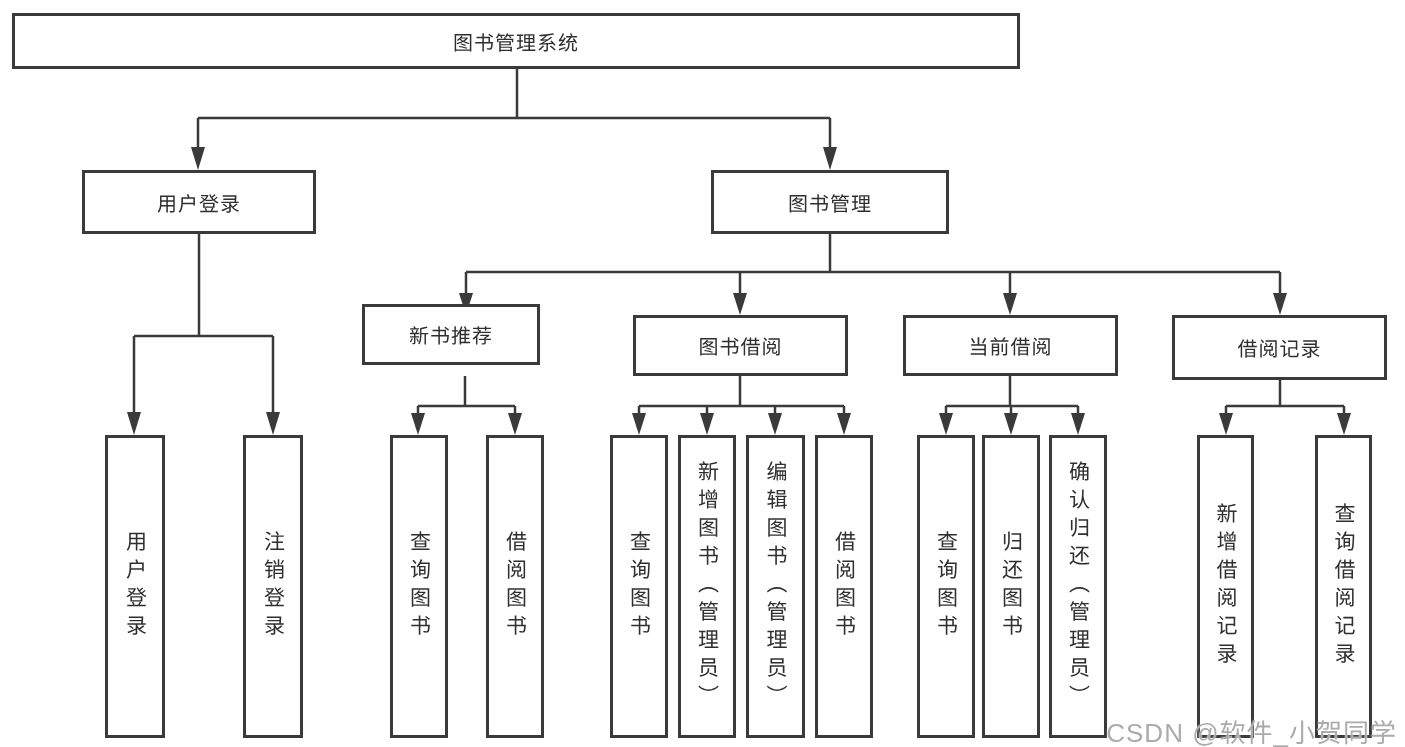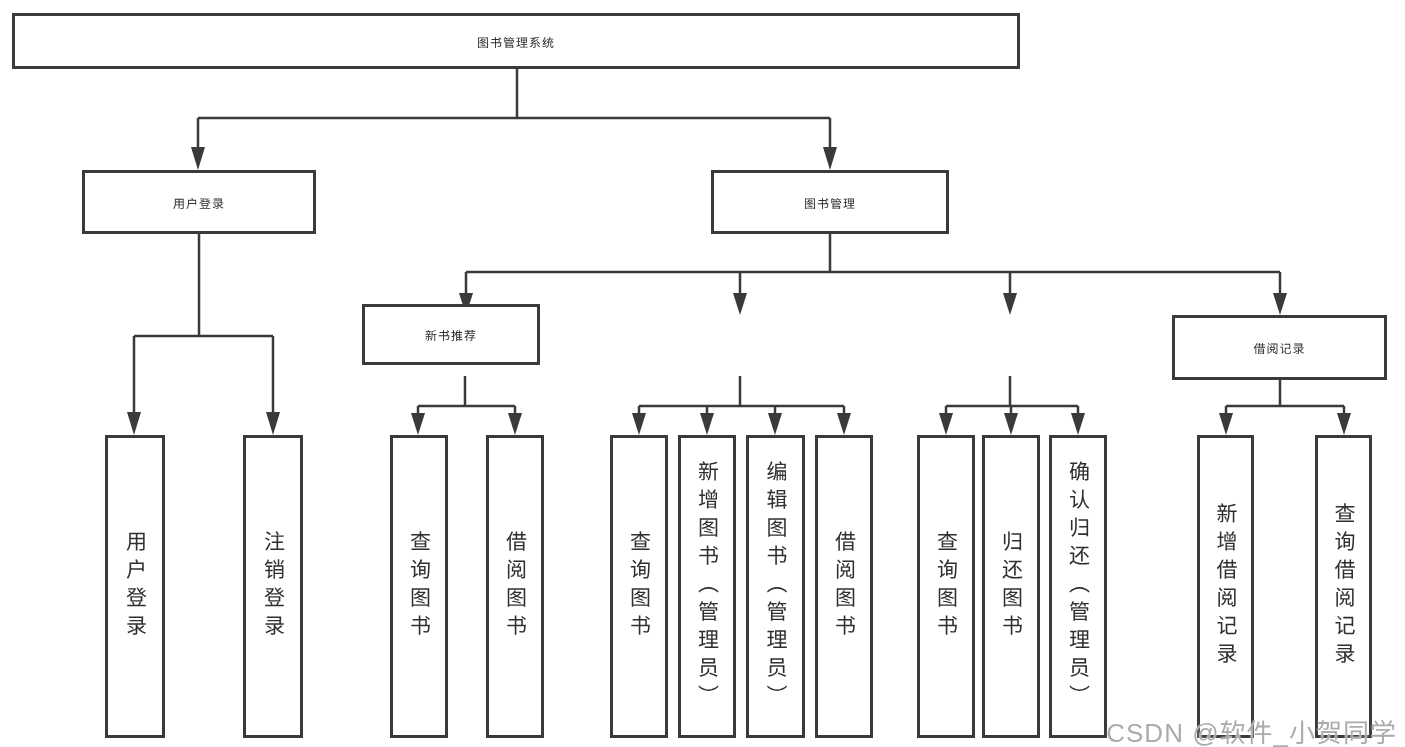--- a/index.html
+++ b/index.html
@@ -15,21 +15,21 @@
     position:absolute;
     box-sizing:border-box;
     background:#ffffff;
     border:3px solid #3a3a3a;
     display:flex;
     align-items:center;
     justify-content:center;
     color:#2f2f2f;
     z-index:1;
   }
-  .box.h{font-size:12px;letter-spacing:1px;}
+  .box.h{font-size:20px;letter-spacing:1px;}
   .box.v{top:435px;height:303px;}
   .vtext{
     writing-mode:vertical-rl;
     font-size:21px;
     letter-spacing:7px;
     line-height:1;
     color:#2f2f2f;
   }
   .watermark{
     position:absolute;
@@ -101,20 +101,26 @@
   <div class="box h" style="left:82px;top:170px;width:234px;height:64px">
     <span>用户登录</span>
   </div>
   <div class="box h" style="left:711px;top:170px;width:238px;height:64px">
     <span>图书管理</span>
   </div>
 
   <div class="box h" style="left:362px;top:304px;width:178px;height:61px">
     <span>新书推荐</span>
   </div>
+  <div class="box h" style="left:633px;top:315px;width:215px;height:61px">
+    <span>图书借阅</span>
+  </div>
+  <div class="box h" style="left:903px;top:315px;width:215px;height:61px">
+    <span>当前借阅</span>
+  </div>
   <div class="box h" style="left:1172px;top:315px;width:215px;height:65px">
     <span>借阅记录</span>
   </div>
 
   <div class="box v" style="left:105px;width:60px">
     <span class="vtext">用户登录</span>
   </div>
   <div class="box v" style="left:243px;width:60px">
     <span class="vtext">注销登录</span>
   </div>

